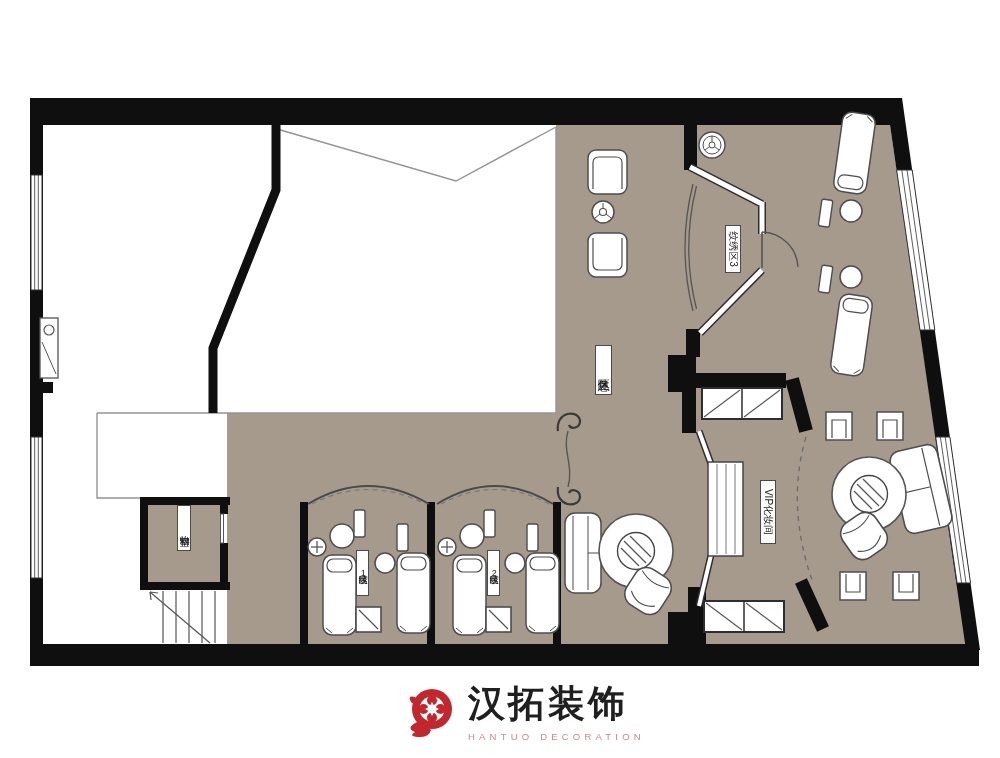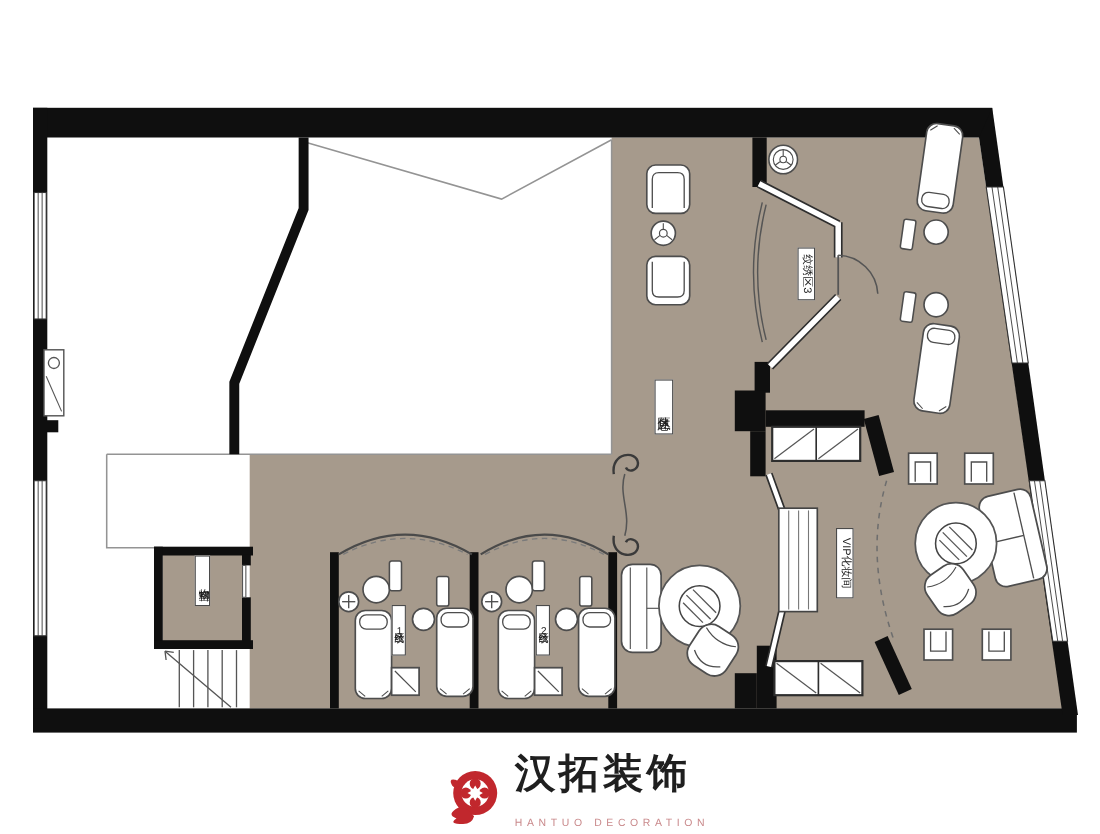--- a/index.html
+++ b/index.html
@@ -7,25 +7,25 @@
          font-family:"Liberation Sans",sans-serif;}
   #plan-svg{position:absolute;left:0;top:0;}
   .vlabel{position:absolute;background:#fff;border:1px solid #4a4a4a;color:#1b1b1b;
           display:flex;align-items:center;justify-content:center;
           writing-mode:vertical-rl;text-orientation:upright;
           line-height:1.05;letter-spacing:0px;box-sizing:border-box;}
   .rlabel{position:absolute;background:#fff;border:1px solid #4a4a4a;color:#1b1b1b;
           display:flex;align-items:center;justify-content:center;
           white-space:nowrap;transform:rotate(90deg);transform-origin:center;
           line-height:1;box-sizing:border-box;padding:1px 3px;}
-  #logo{position:absolute;left:403px;top:684px;display:flex;align-items:flex-end;gap:9px;}
+  #logo{position:absolute;left:403px;top:684px;display:flex;align-items:center;gap:9px;}
   #logo-textcol{display:flex;flex-direction:column;}
   #logo-title{font-size:37px;font-weight:bold;color:#1f1f1f;letter-spacing:3px;
               font-family:"Liberation Serif","DejaVu Serif",serif;line-height:1.1;}
-  #logo-tagline{font-size:9.5px;letter-spacing:4.2px;color:#c9898b;margin-top:18px;
+  #logo-tagline{font-size:9.5px;letter-spacing:4.2px;color:#c9898b;margin-top:6px;
                 font-family:"Liberation Sans",sans-serif;}
 </style>
 </head>
 <body>
 
 <div id="stage">
 
 <svg id="plan-svg" width="1000" height="758" viewBox="0 0 1000 758">
 
   <defs>

